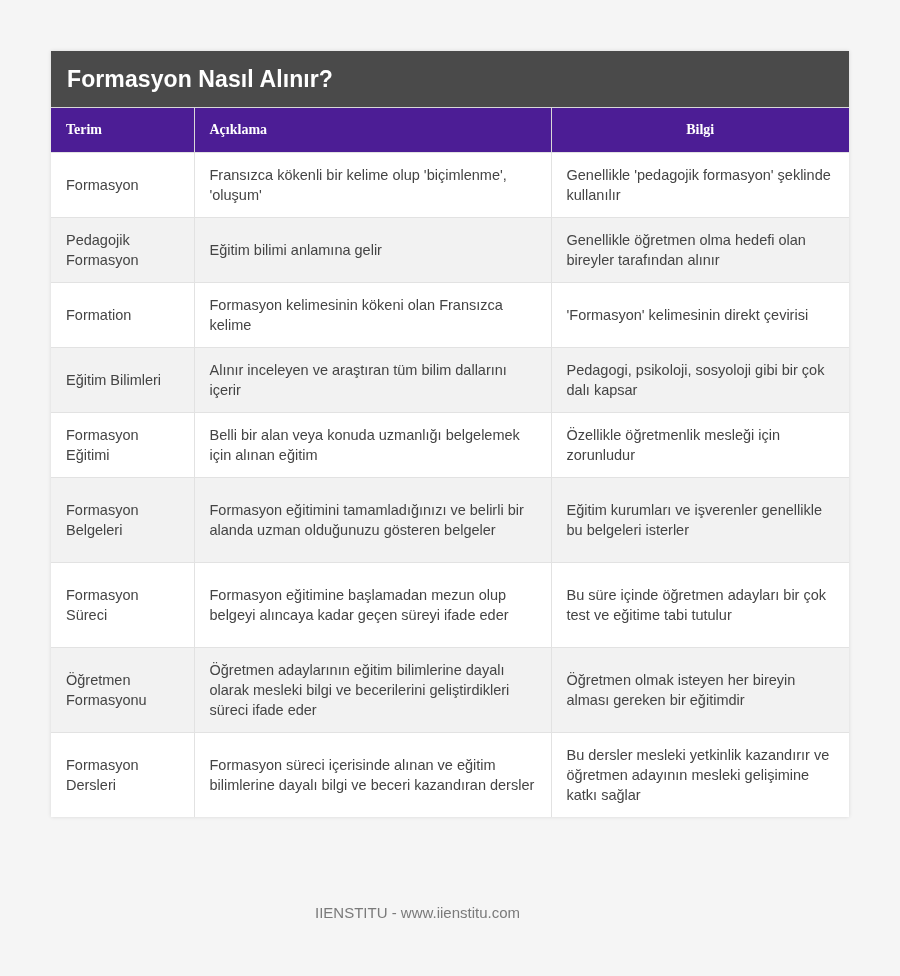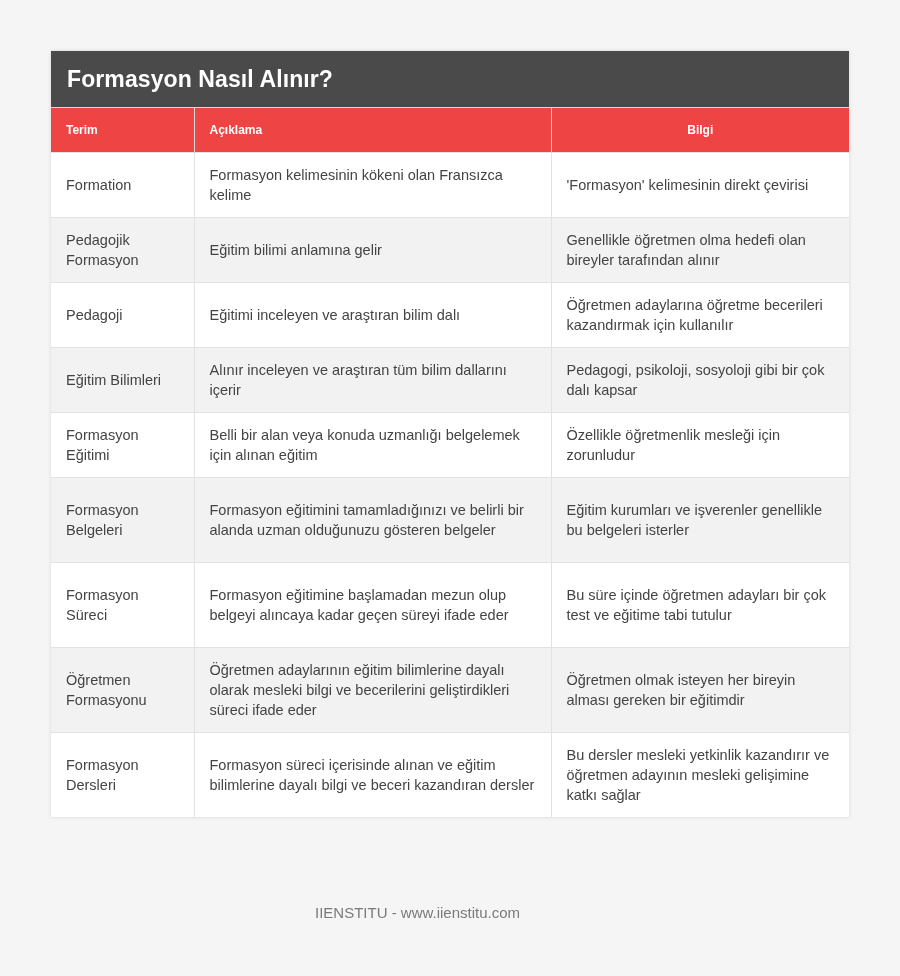--- a/index.html
+++ b/index.html
@@ -41,29 +41,30 @@
     }
     table {
       width: 100%;
       border-collapse: collapse;
       table-layout: fixed;
     }
     col.c1 { width: 143px; }
     col.c2 { width: 357px; }
     col.c3 { width: 298px; }
     thead th {
-      background: #ef4444;
+      background: #4c1d95;
       color: #ffffff;
-      font-size: 12px;
+      font-size: 14px;
       font-weight: bold;
       text-align: left;
       height: 44px;
       padding: 0 15px;
       border-right: 1px solid #d8d8d8;
       box-sizing: border-box;
+      font-family: Liberation Serif, serif;
     }
     thead th:last-child { border-right: none; text-align: center; }
     tbody td {
       font-size: 14.5px;
       color: #444444;
       line-height: 20px;
       padding: 12px 15px;
       vertical-align: middle;
       border-right: 1px solid #e2e2e2;
       border-top: 1px solid #e2e2e2;
@@ -99,33 +100,33 @@
     </colgroup>
     <thead>
       <tr>
         <th>Terim</th>
         <th>Açıklama</th>
         <th>Bilgi</th>
       </tr>
     </thead>
     <tbody>
       <tr class="r2">
-        <td>Formation</td>
-        <td>Formasyon kelimesinin kökeni olan Fransızca kelime</td>
-        <td>'Formasyon' kelimesinin direkt çevirisi</td>
+        <td>Formasyon</td>
+        <td>Fransızca kökenli bir kelime olup 'biçimlenme', 'oluşum'</td>
+        <td>Genellikle 'pedagojik formasyon' şeklinde kullanılır</td>
       </tr>
       <tr class="r2">
         <td>Pedagojik Formasyon</td>
         <td>Eğitim bilimi anlamına gelir</td>
         <td>Genellikle öğretmen olma hedefi olan bireyler tarafından alınır</td>
       </tr>
       <tr class="r2">
-        <td>Pedagoji</td>
-        <td>Eğitimi inceleyen ve araştıran bilim dalı</td>
-        <td>Öğretmen adaylarına öğretme becerileri kazandırmak için kullanılır</td>
+        <td>Formation</td>
+        <td>Formasyon kelimesinin kökeni olan Fransızca kelime</td>
+        <td>'Formasyon' kelimesinin direkt çevirisi</td>
       </tr>
       <tr class="r2">
         <td>Eğitim Bilimleri</td>
         <td>Alınır inceleyen ve araştıran tüm bilim dallarını içerir</td>
         <td>Pedagogi, psikoloji, sosyoloji gibi bir çok dalı kapsar</td>
       </tr>
       <tr class="r2">
         <td>Formasyon Eğitimi</td>
         <td>Belli bir alan veya konuda uzmanlığı belgelemek için alınan eğitim</td>
         <td>Özellikle öğretmenlik mesleği için zorunludur</td>

